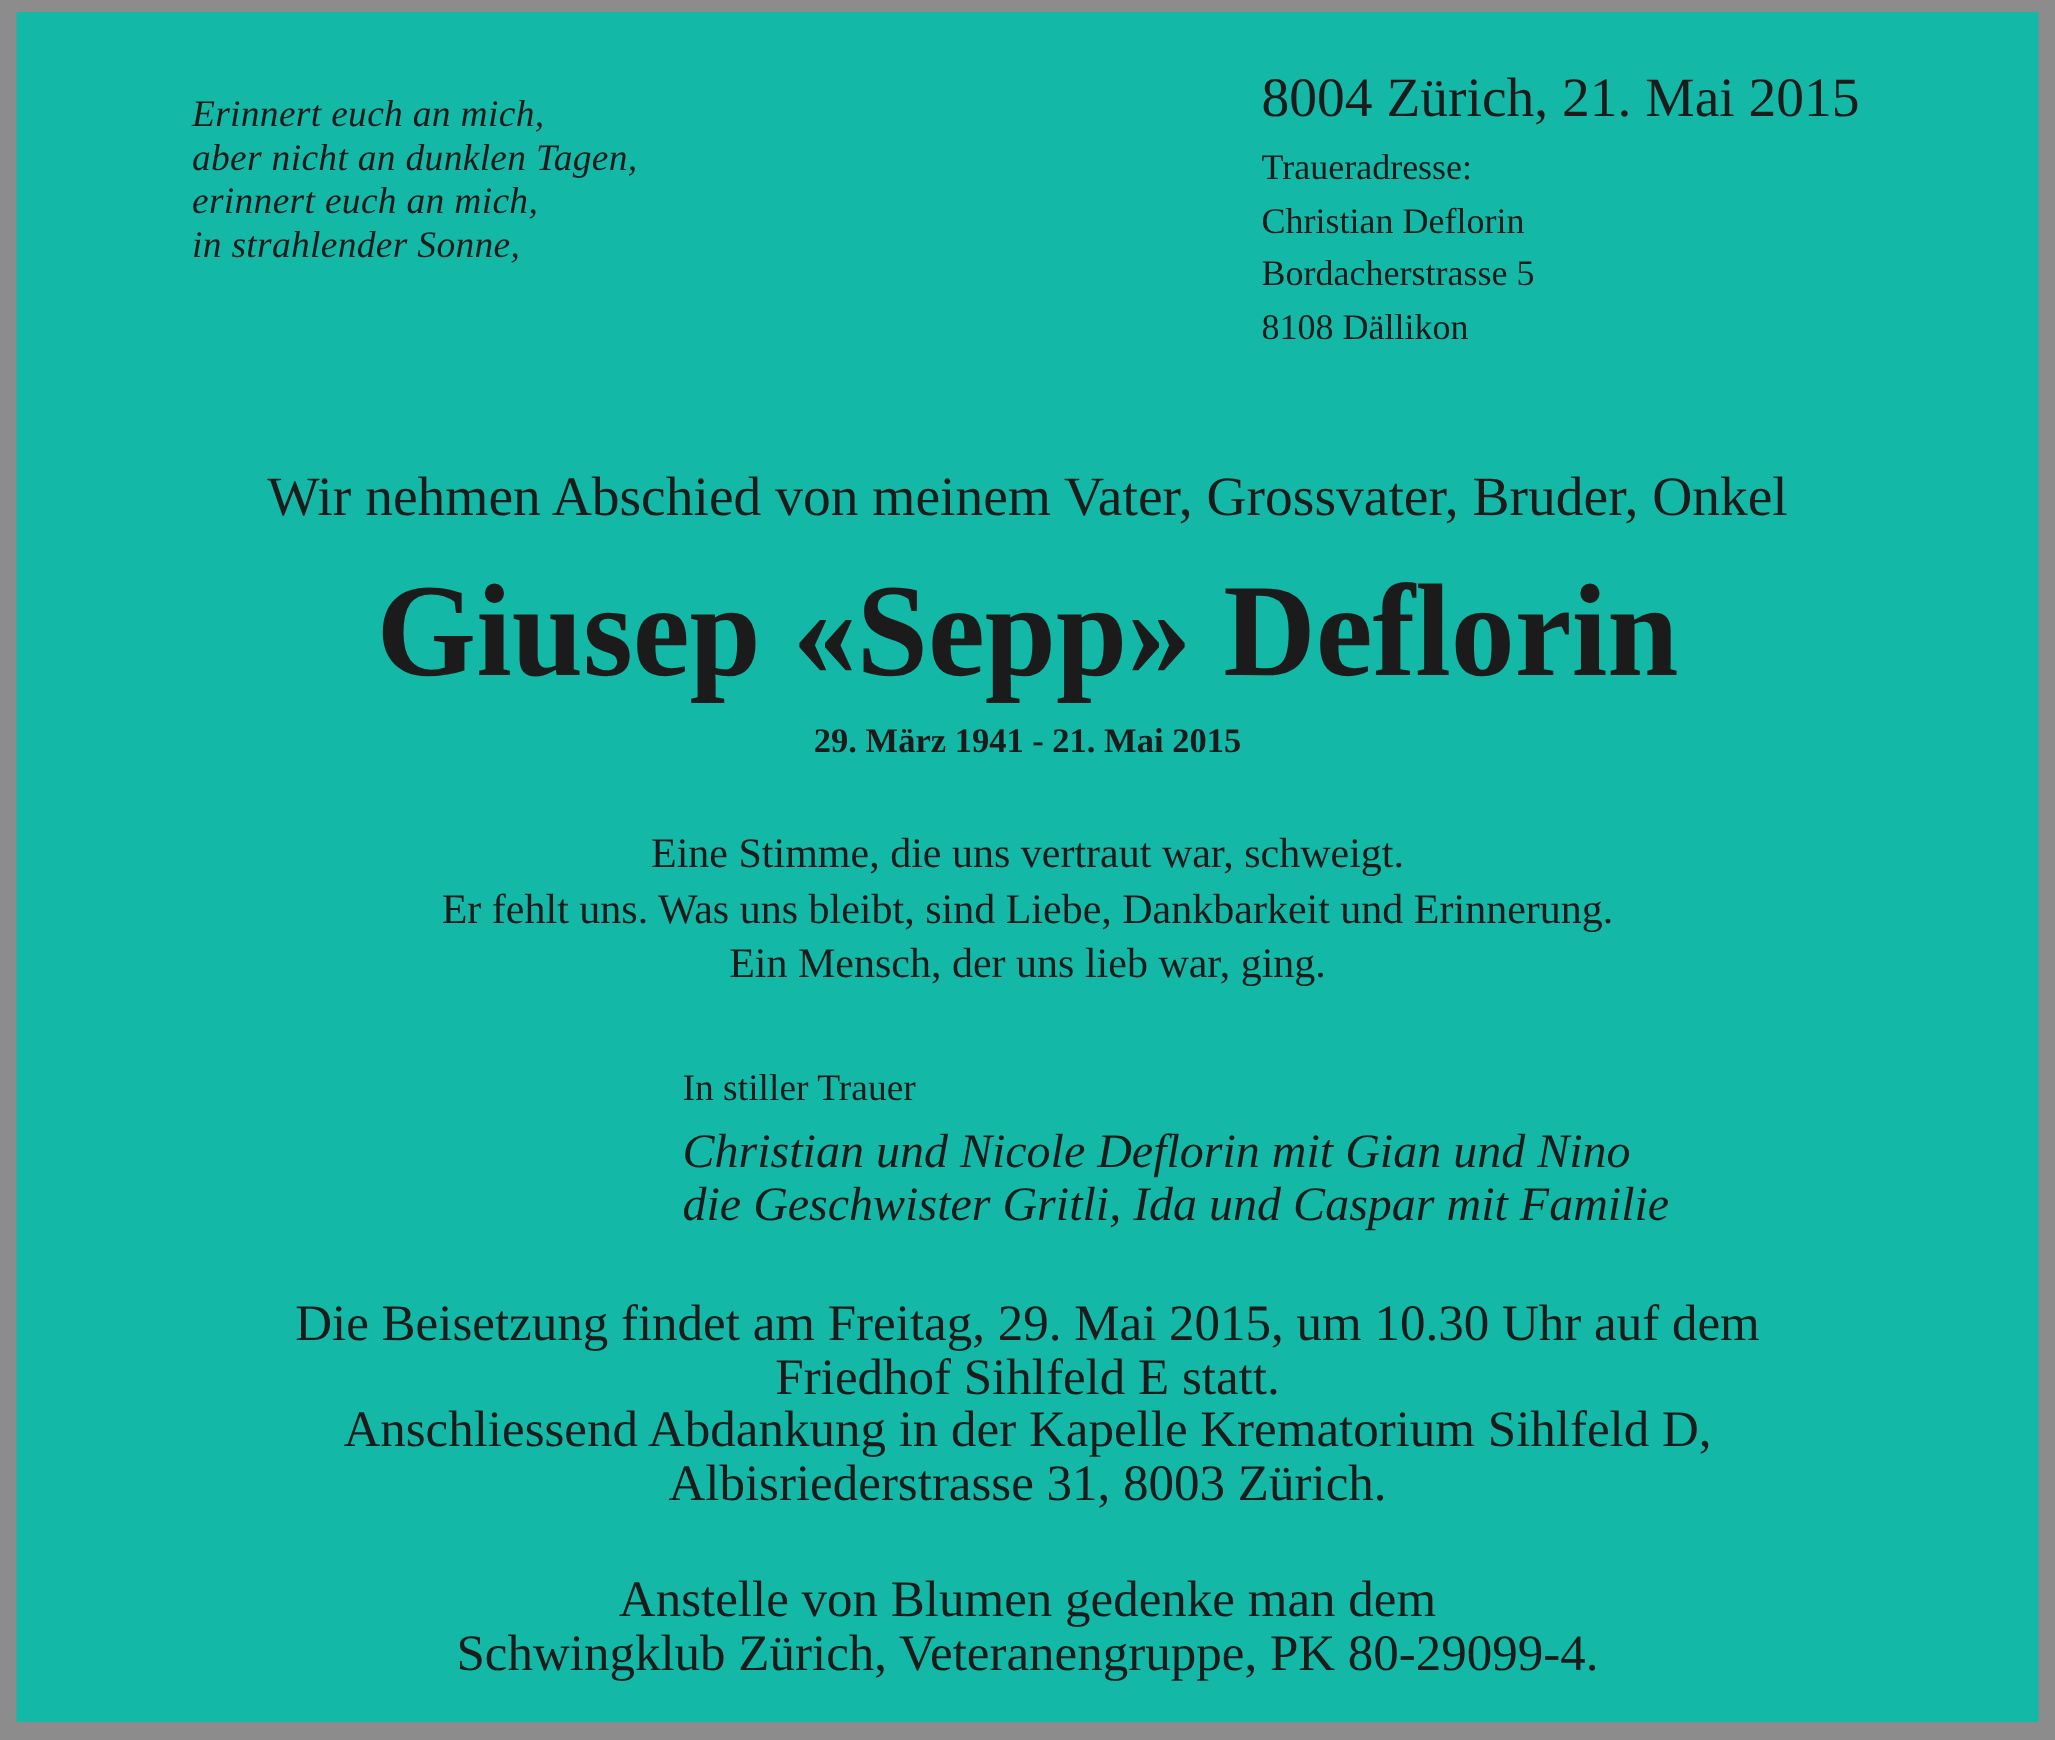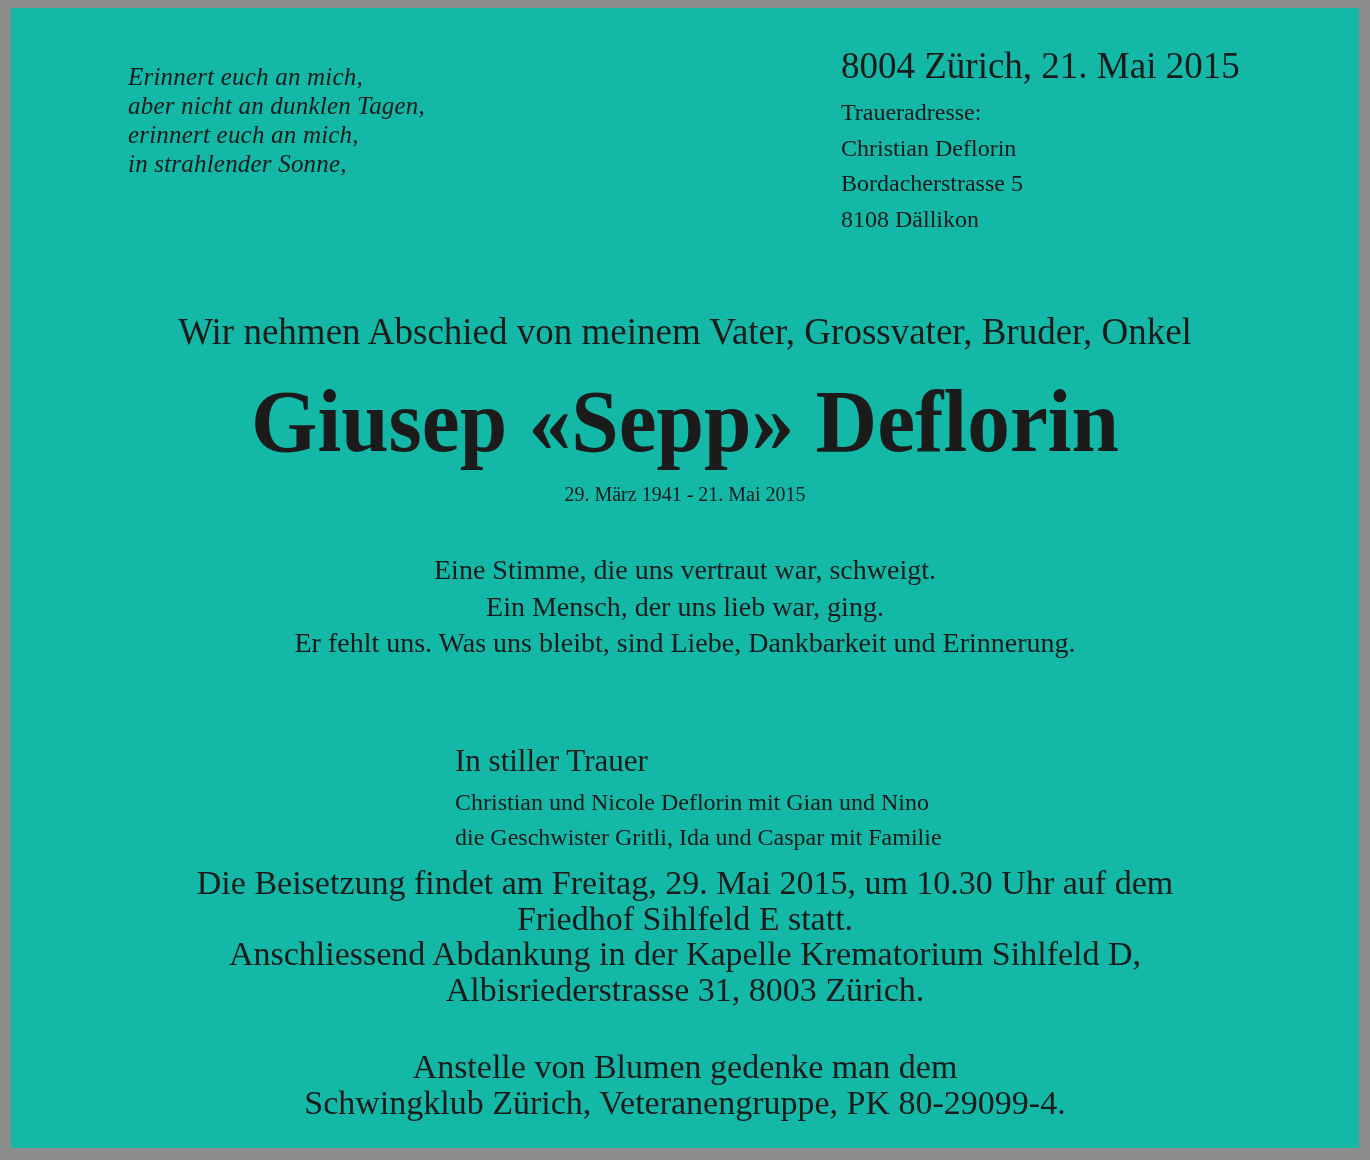--- a/index.html
+++ b/index.html
@@ -68,47 +68,48 @@
     letter-spacing: 0px;
     transform: scaleX(0.97);
     transform-origin: center;
     white-space: nowrap;
   }
   .life-dates {
     position: absolute;
     top: 468px;
     width: 100%;
     text-align: center;
-    font-size: 20px;
+    font-size: 23px;
     line-height: 36px;
     white-space: nowrap;
+    font-weight: bold;
   }
   .verse {
     position: absolute;
     top: 544px;
     width: 100%;
     text-align: center;
     font-size: 28px;
     line-height: 36.5px;
   }
   
   .mourners {
     position: absolute;
     left: 444px;
     top: 700px;
   }
   .mourners .heading {
-    font-size: 31px;
+    font-size: 25px;
     line-height: 36px;
     margin-bottom: 6px;
     white-space: nowrap;
-    margin-top: 35px;
   }
   .mourners .name-line {
-    font-size: 24px;
+    font-style: italic;
+    font-size: 32px;
     line-height: 35px;
     white-space: nowrap;
   }
   .funeral {
     position: absolute;
     top: 857px;
     width: 100%;
     text-align: center;
     font-size: 34px;
     line-height: 35.5px;
@@ -145,22 +146,22 @@
   </div>
 
   <div class="intro">Wir nehmen Abschied von meinem Vater, Grossvater, Bruder, Onkel</div>
 
   <div class="deceased-name">Giusep «Sepp» Deflorin</div>
 
   <div class="life-dates">29. März 1941 - 21. Mai 2015</div>
 
   <div class="verse">
     <div class="nw">Eine Stimme, die uns vertraut war, schweigt.</div>
+    <div class="nw">Er fehlt uns. Was uns bleibt, sind Liebe, Dankbarkeit und Erinnerung.</div>
     <div class="nw">Ein Mensch, der uns lieb war, ging.</div>
-    <div class="nw">Er fehlt uns. Was uns bleibt, sind Liebe, Dankbarkeit und Erinnerung.</div>
   </div>
 
   <div class="mourners">
     <div class="heading">In stiller Trauer</div>
     <div class="name-line">Christian und Nicole Deflorin mit Gian und Nino</div>
     <div class="name-line">die Geschwister Gritli, Ida und Caspar mit Familie</div>
   </div>
 
   <div class="funeral">
     <div class="nw">Die Beisetzung findet am Freitag, 29. Mai 2015, um 10.30 Uhr auf dem</div>

